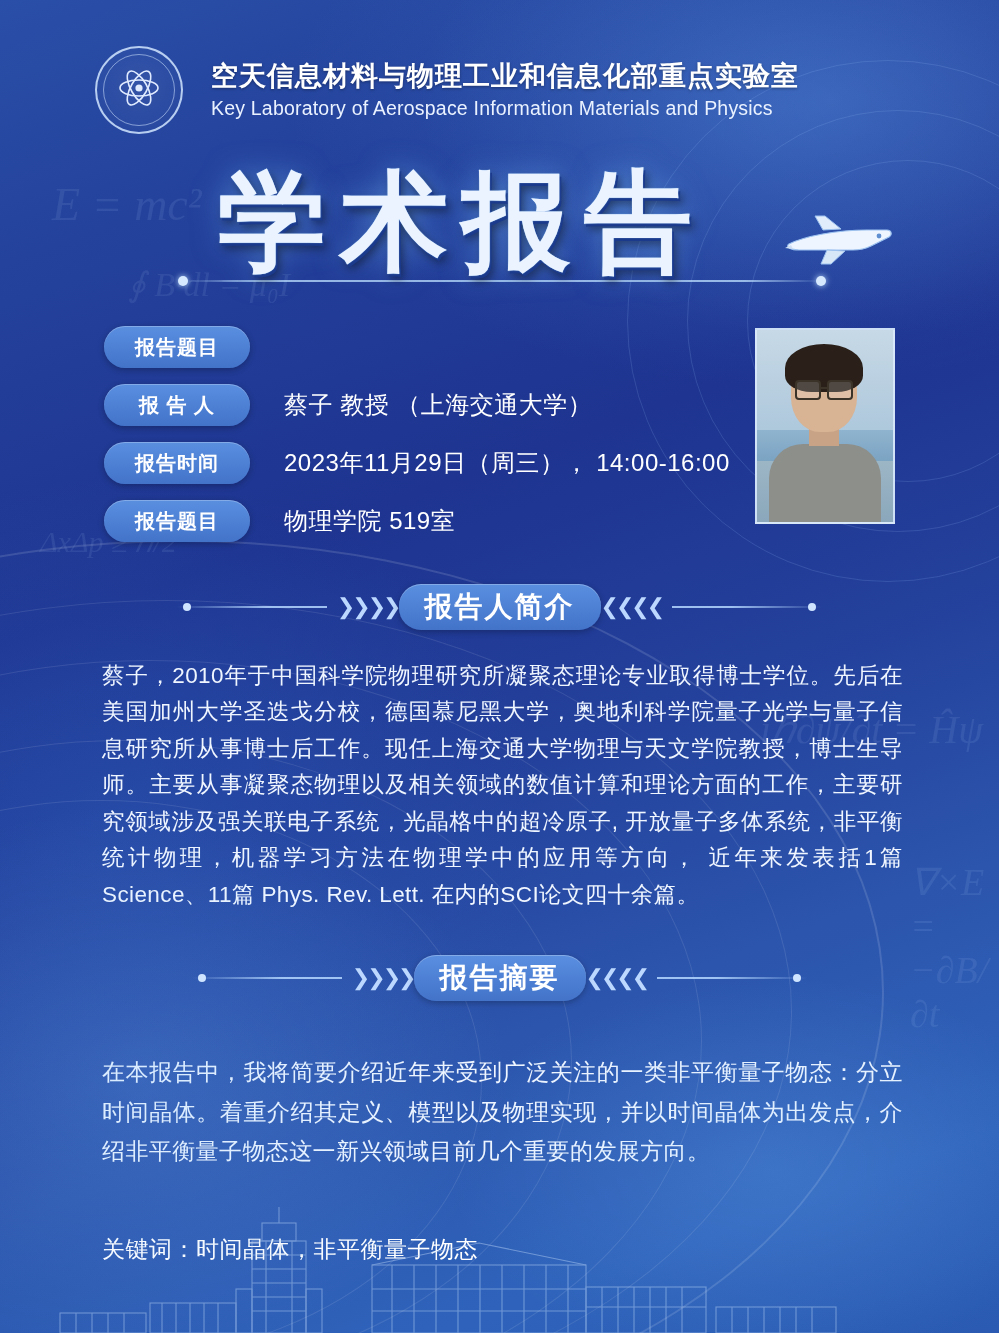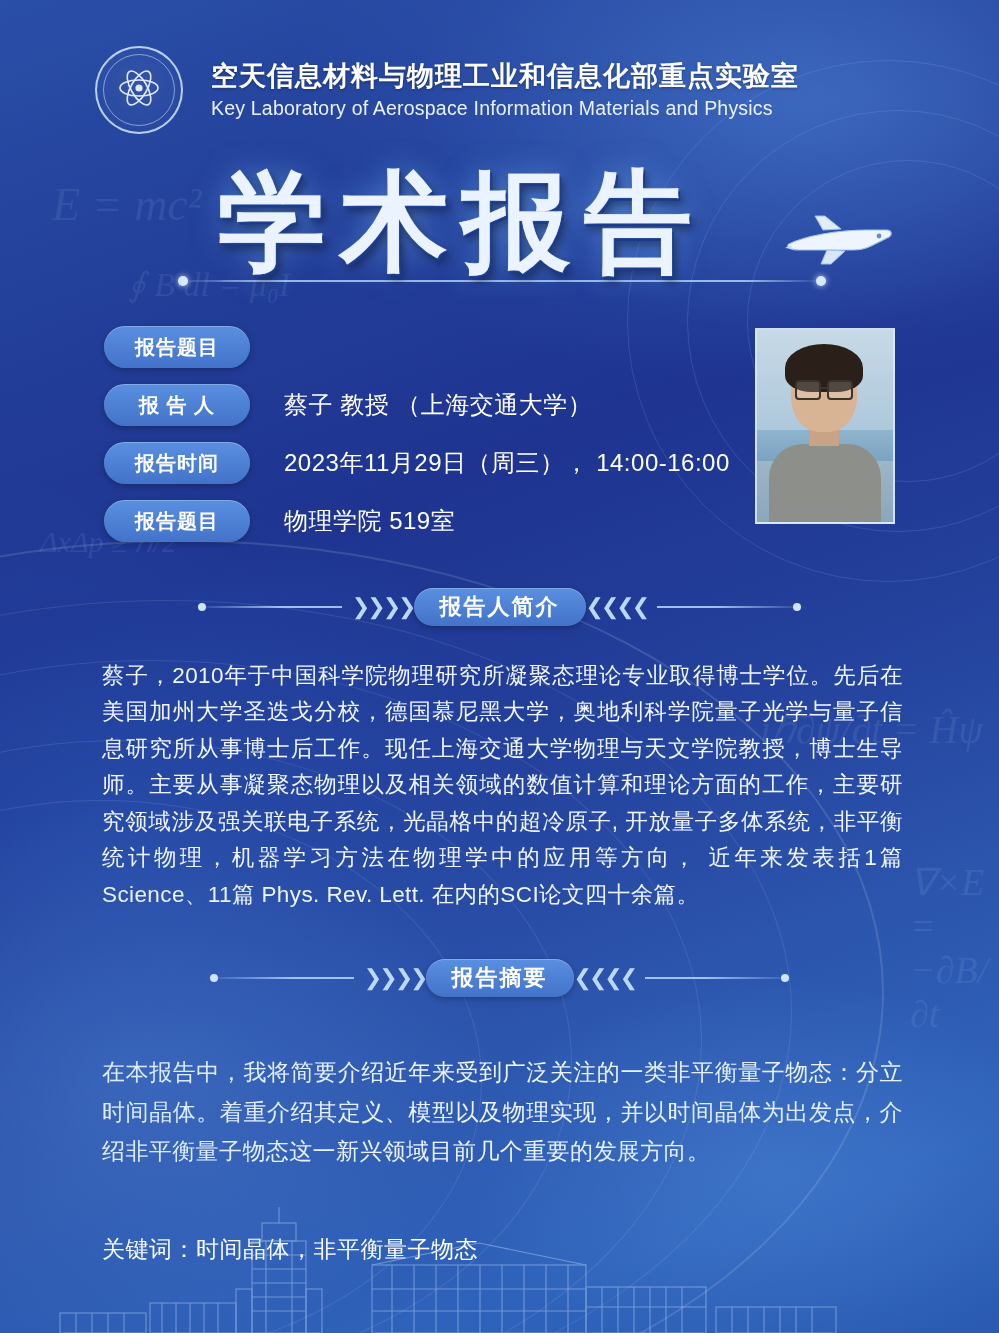--- a/index.html
+++ b/index.html
@@ -246,21 +246,21 @@
     position: relative;
     margin-top: 42px;
     height: 46px;
     display: flex;
     align-items: center;
     justify-content: center;
   }
   .section-pill {
     background: linear-gradient(180deg, #5a8fe0 0%, #4273c9 100%);
     color: #fff;
-    font-size: 22px;
+    font-size: 28px;
     font-weight: bold;
     letter-spacing: 2px;
     border-radius: 22px;
     padding: 4px 26px;
     box-shadow: 0 2px 6px rgba(0,0,0,0.25), inset 0 1px 0 rgba(255,255,255,0.25);
     z-index: 2;
   }
   .chevrons {
     display: flex;
     align-items: center;

